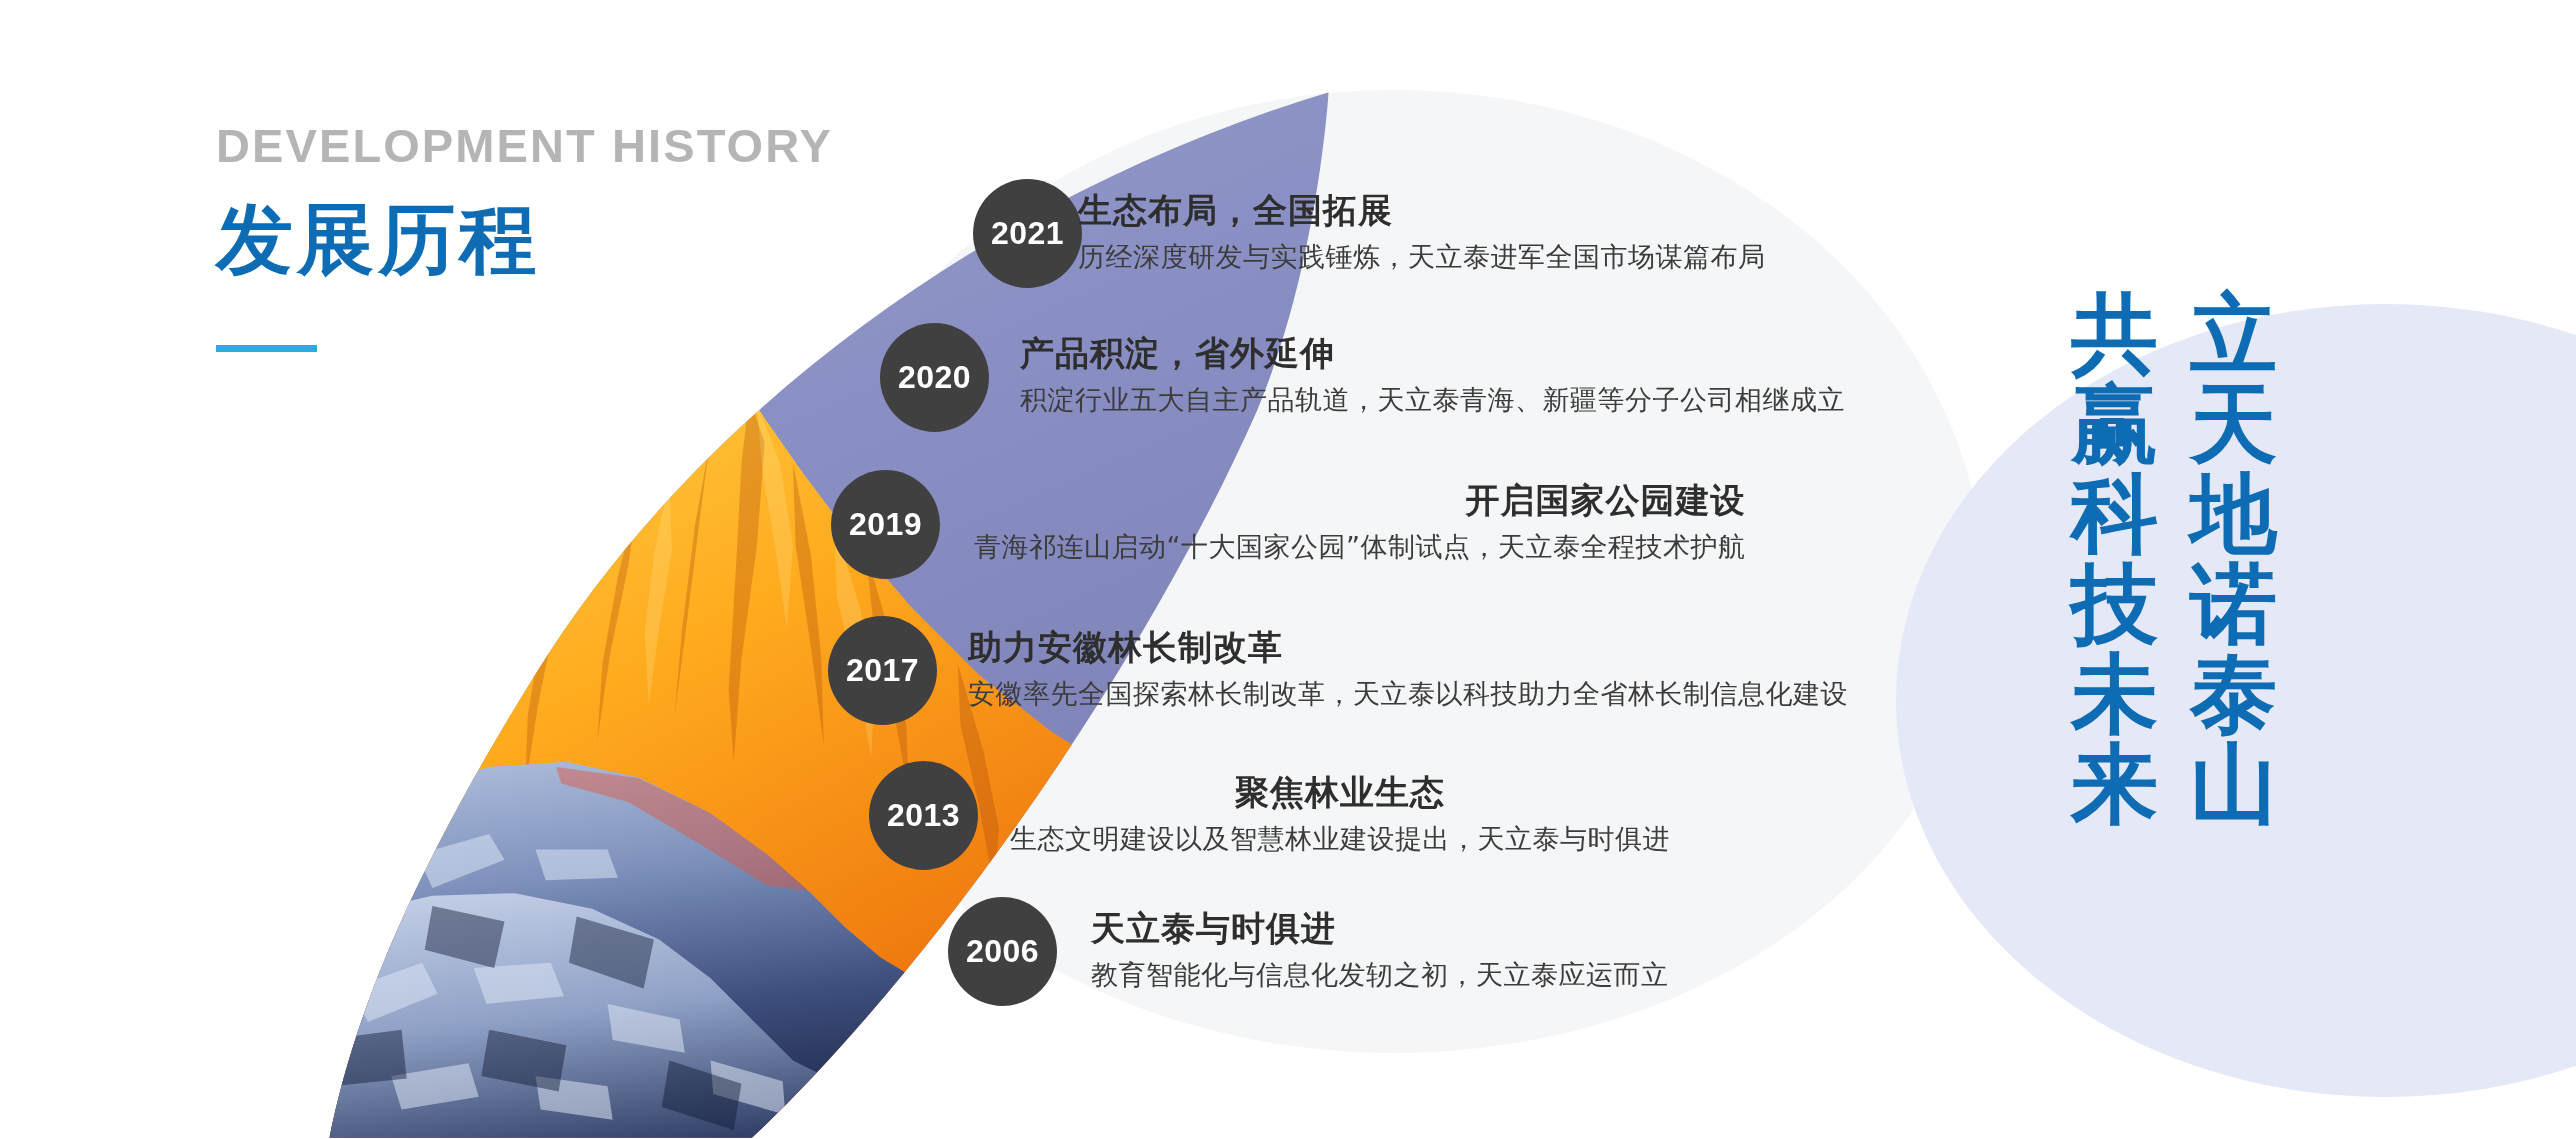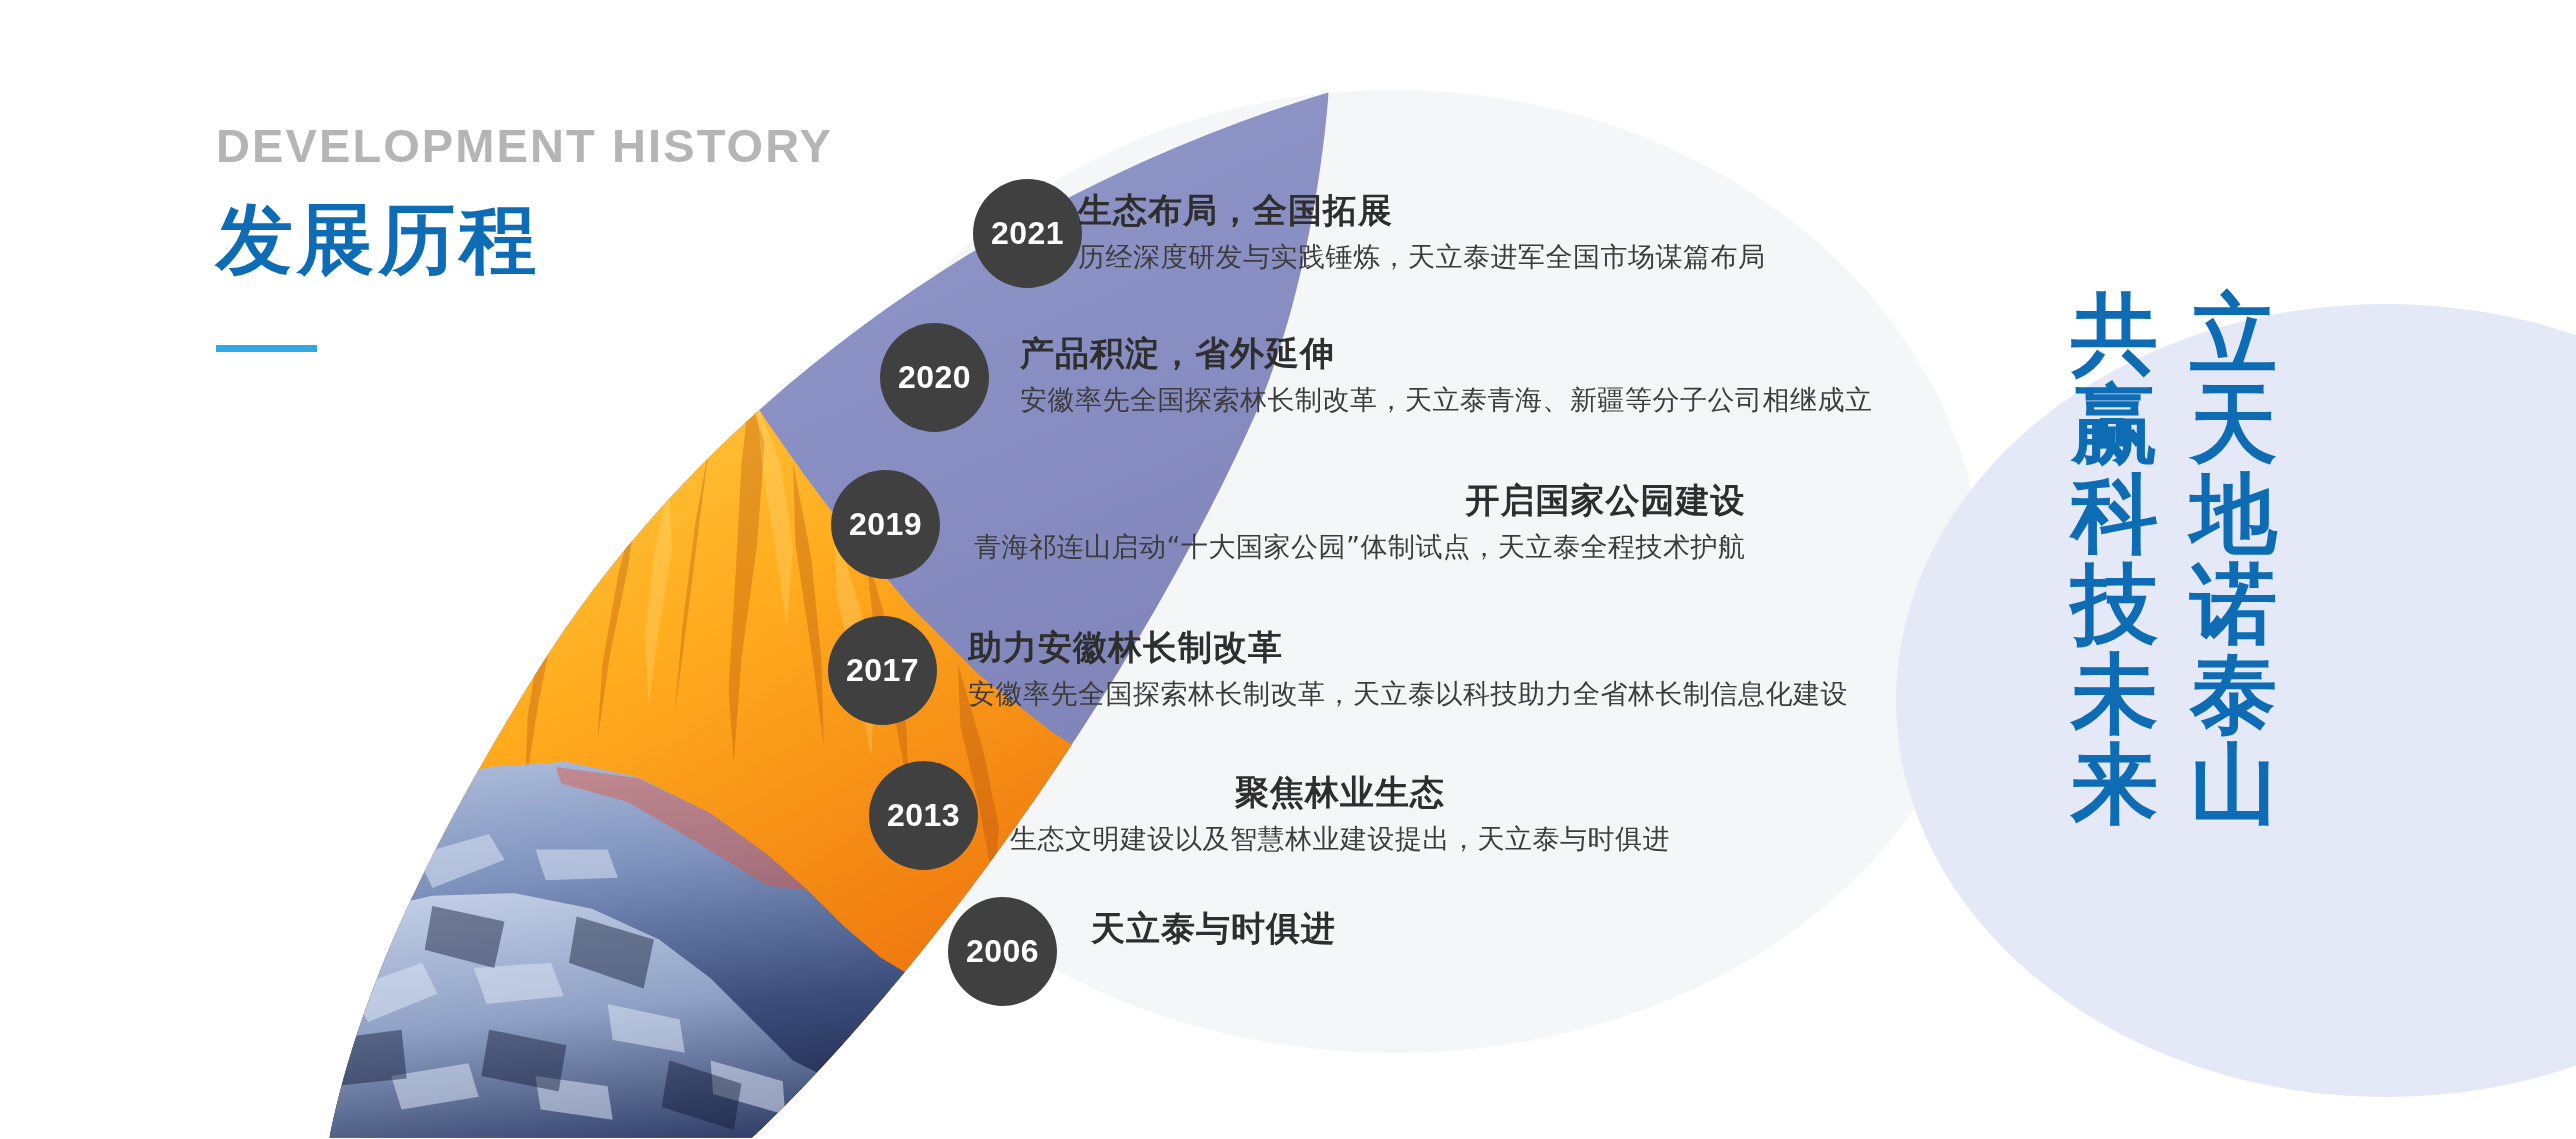--- a/index.html
+++ b/index.html
@@ -257,21 +257,21 @@
       <div class="tl-text" style="left:1078px; top:191px;">
         <div class="tl-title">生态布局，全国拓展</div>
         <div class="tl-desc">历经深度研发与实践锤炼，天立泰进军全国市场谋篇布局</div>
       </div>
     </div>
 
     <div class="tl-item">
       <div class="tl-badge" style="left:880px; top:323px;">2020</div>
       <div class="tl-text" style="left:1020px; top:334px;">
         <div class="tl-title">产品积淀，省外延伸</div>
-        <div class="tl-desc">安徽率先全国探索林长制改革，天立泰青海、新疆等分子公司相继成立</div>
+        <div class="tl-desc">积淀行业五大自主产品轨道，天立泰青海、新疆等分子公司相继成立</div>
       </div>
     </div>
 
     <div class="tl-item">
       <div class="tl-badge" style="left:831px; top:470px;">2019</div>
       <div class="tl-text" style="left:974px; top:481px;text-align:right;">
         <div class="tl-title">开启国家公园建设</div>
         <div class="tl-desc">青海祁连山启动“十大国家公园”体制试点，天立泰全程技术护航</div>
       </div>
     </div>
@@ -289,20 +289,21 @@
       <div class="tl-text" style="left:1010px; top:773px;text-align:center;">
         <div class="tl-title">聚焦林业生态</div>
         <div class="tl-desc">生态文明建设以及智慧林业建设提出，天立泰与时俱进</div>
       </div>
     </div>
 
     <div class="tl-item">
       <div class="tl-badge" style="left:948px; top:897px;">2006</div>
       <div class="tl-text" style="left:1091px; top:909px;">
         <div class="tl-title">天立泰与时俱进</div>
+        <div class="tl-desc">教育智能化与信息化发轫之初，天立泰应运而立</div>
       </div>
     </div>
 
   </div>
 
   <div class="slogan">
     <div class="slogan-col">
       <span>立</span>
       <span>天</span>
       <span>地</span>

